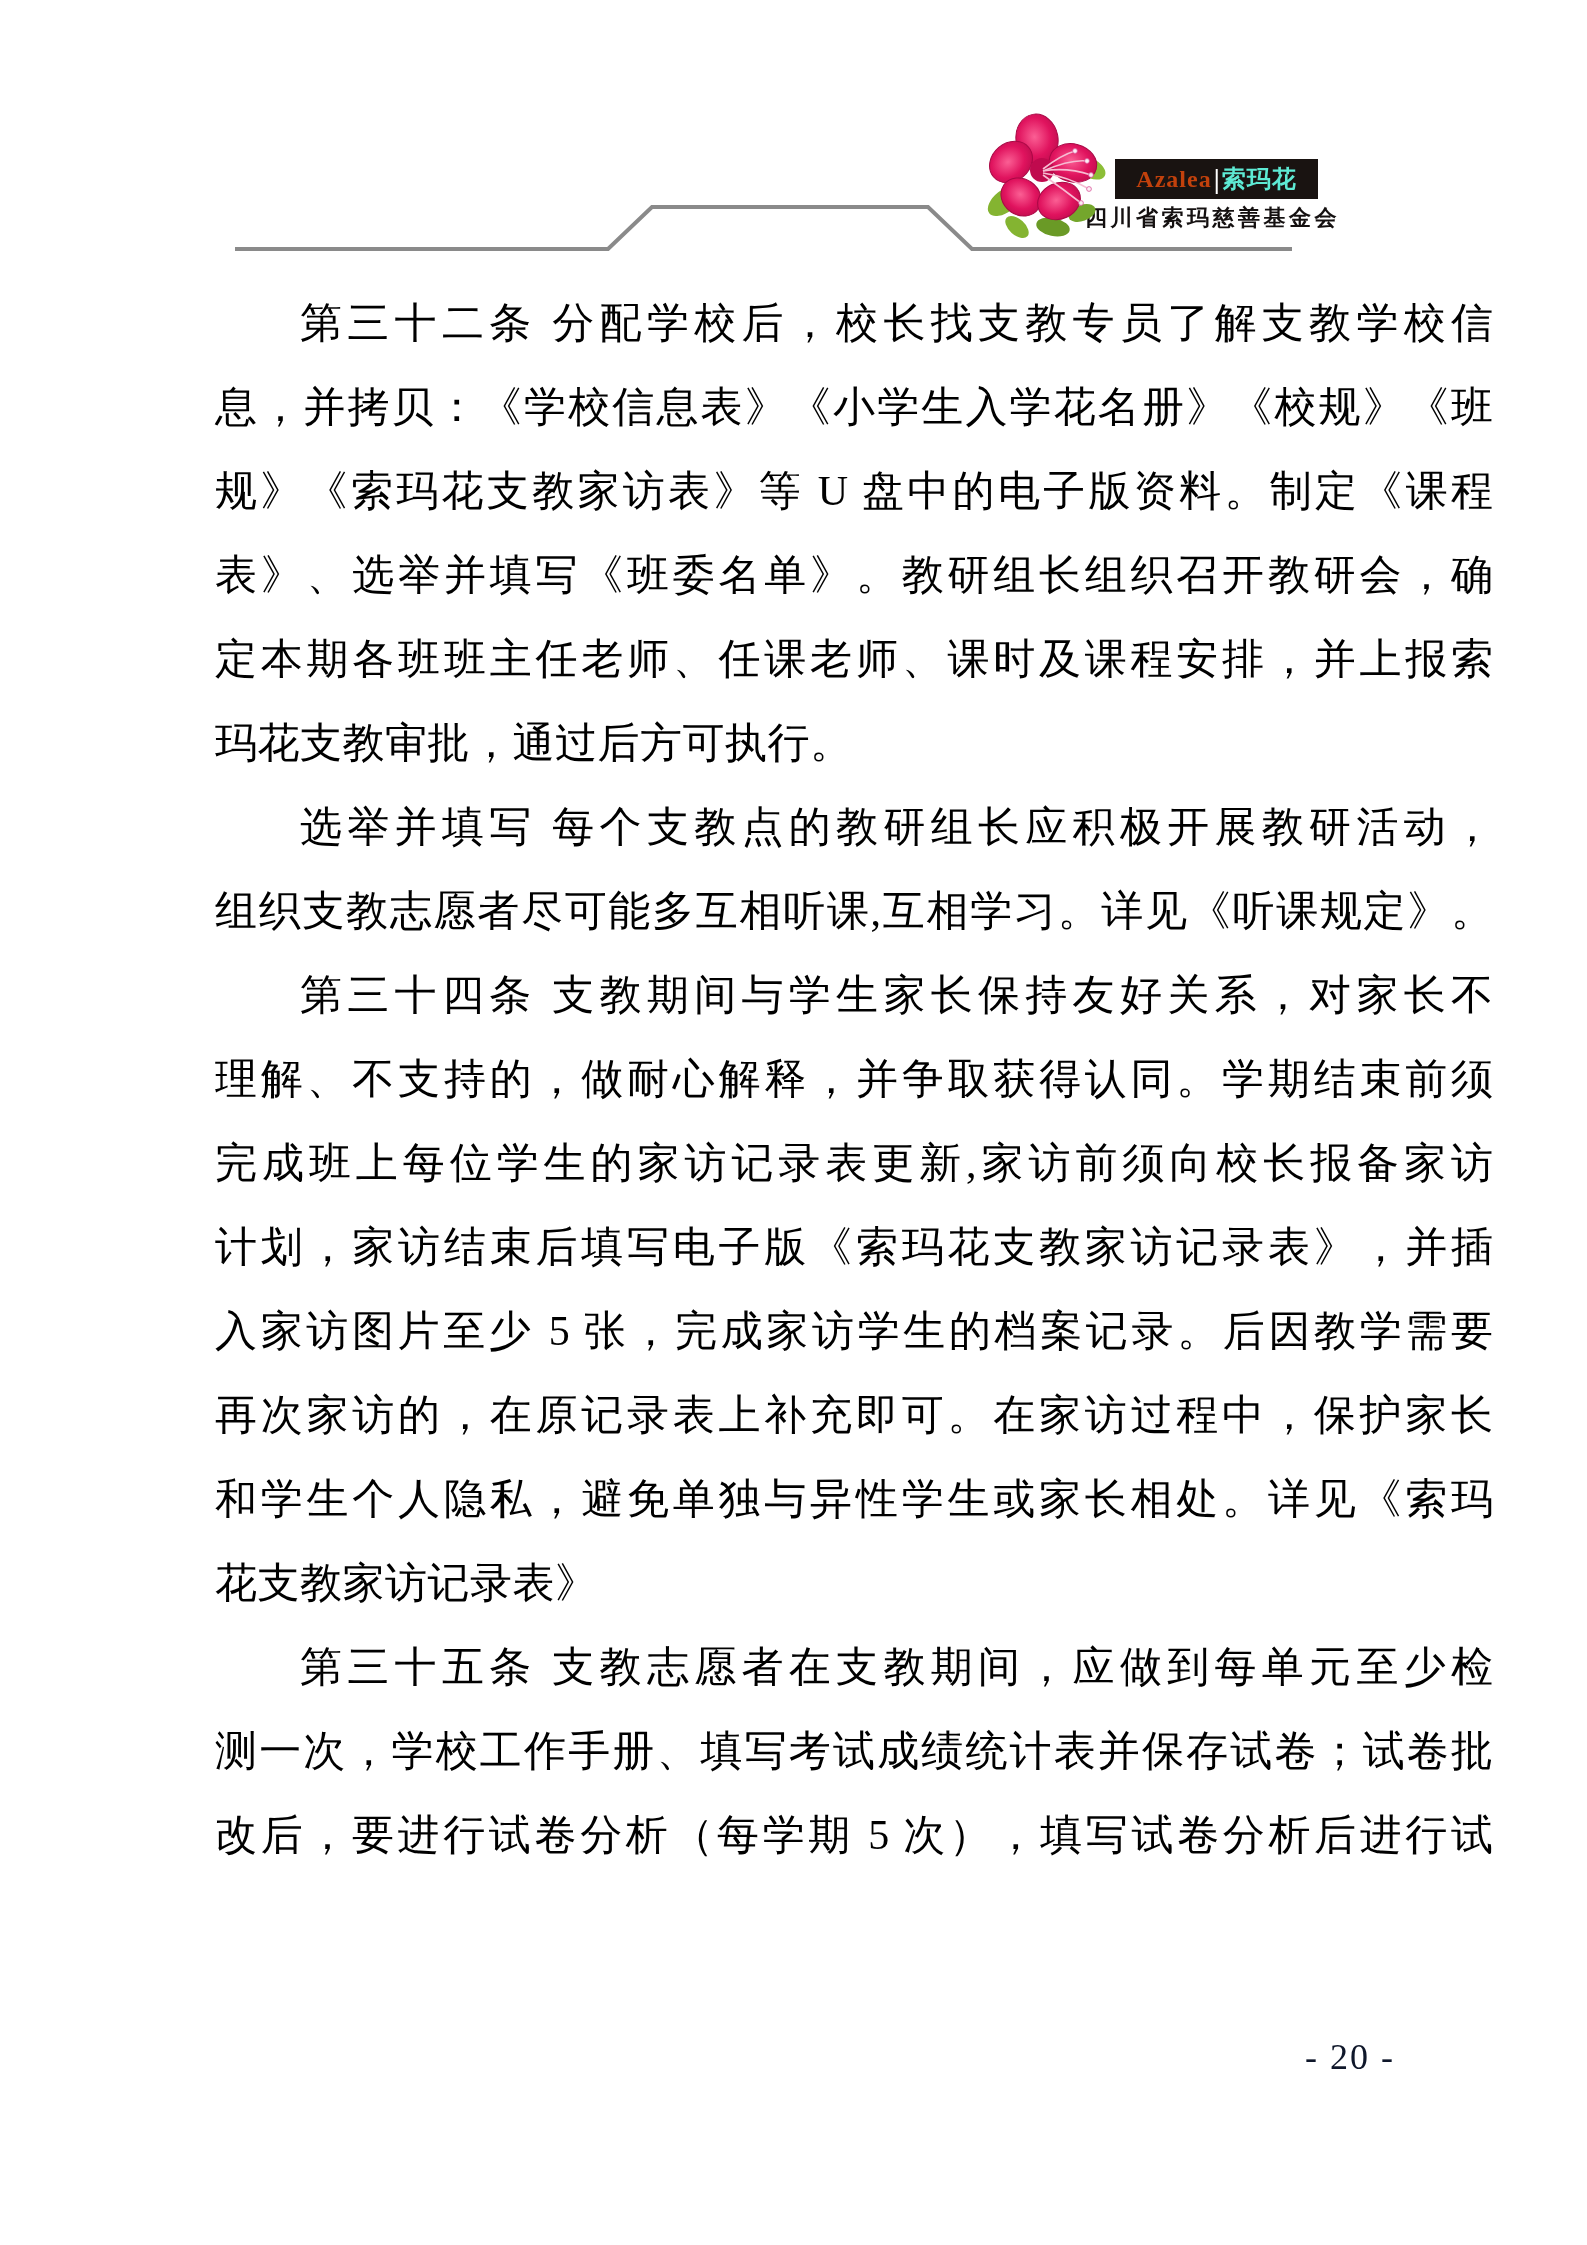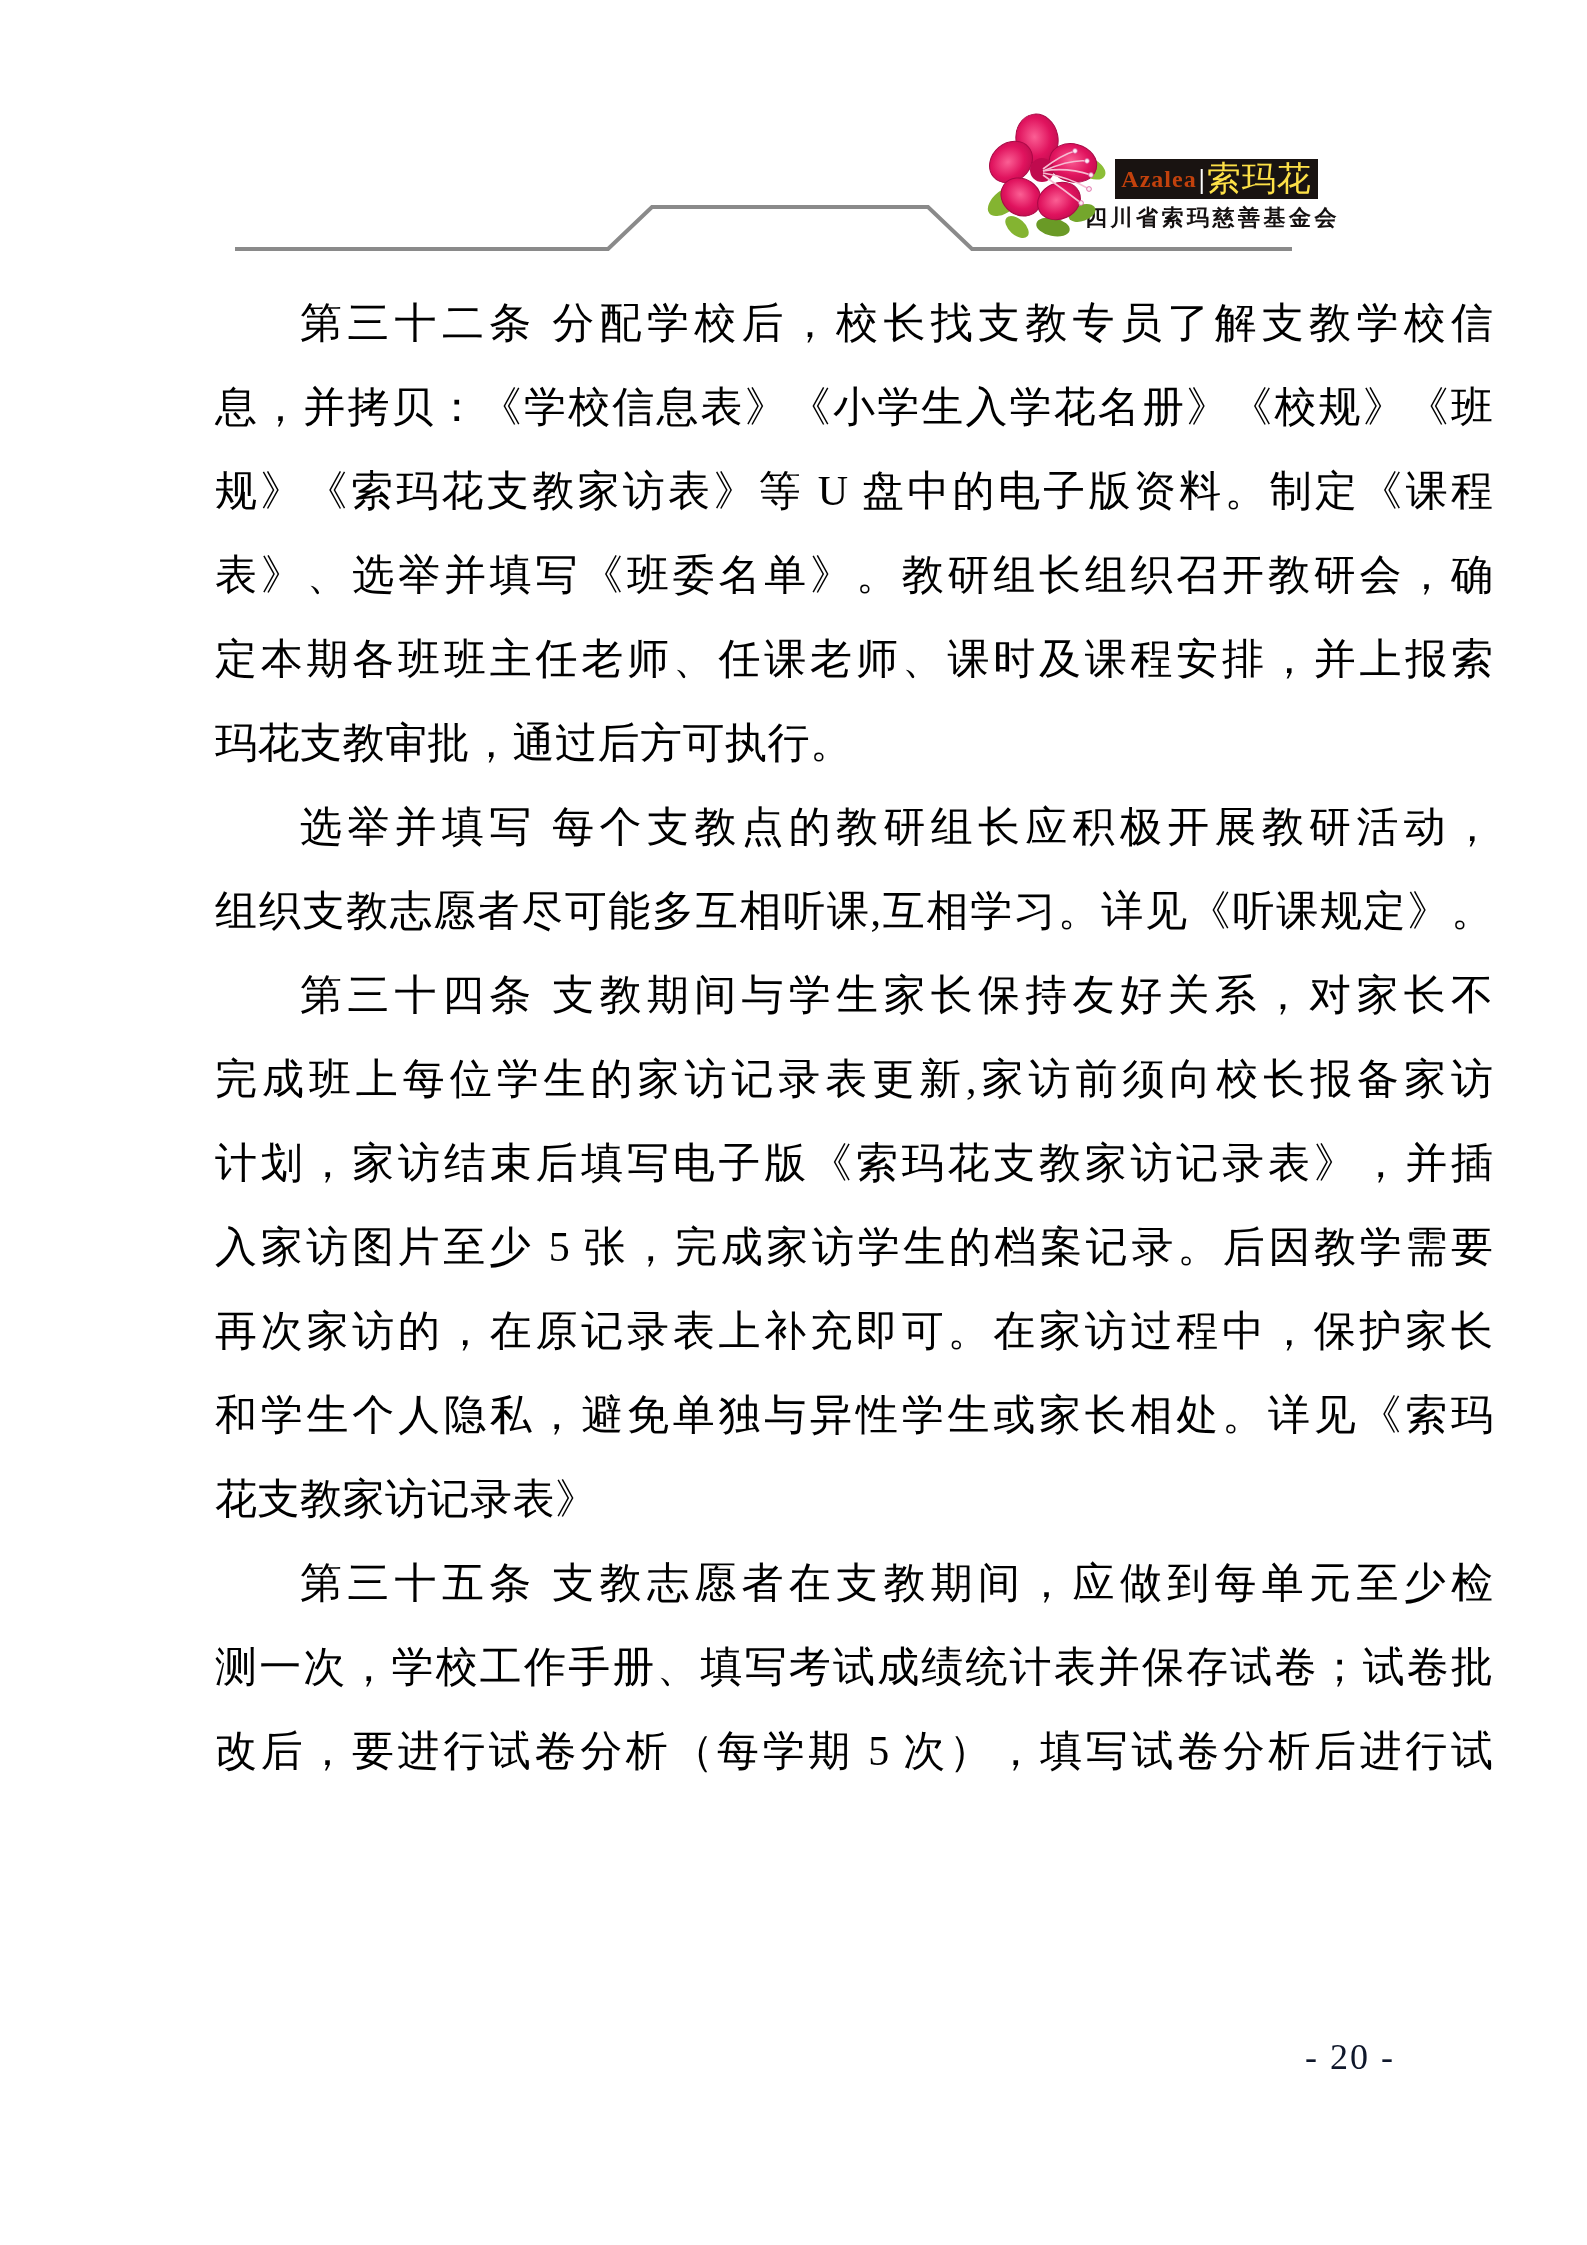--- a/index.html
+++ b/index.html
@@ -39,23 +39,23 @@
     font-size:24px;
     letter-spacing:1px;
   }
   .logo-banner .bar{
     color:#fff;
     font-size:27px;
     font-weight:bold;
     padding:0 2px;
   }
   .logo-banner .cn{
-    color:#fde047;
-    font-weight:normal;
-    font-size:34px;
+    color:#5eead4;
+    font-weight:bold;
+    font-size:24px;
     letter-spacing:1px;
   }
   .logo-org{
     position:absolute;
     left:100px; top:98px;
     width:245px;
     font-size:22px;
     font-weight:bold;
     letter-spacing:3.5px;
     white-space:nowrap;
@@ -160,20 +160,21 @@
   <div class="doc-body">
       <div class="line indent justify">第三十二条 分配学校后，校长找支教专员了解支教学校信</div>
       <div class="line justify">息，并拷贝：《学校信息表》《小学生入学花名册》《校规》《班</div>
       <div class="line justify">规》《索玛花支教家访表》等 U 盘中的电子版资料。制定《课程</div>
       <div class="line justify">表》、选举并填写《班委名单》。教研组长组织召开教研会，确</div>
       <div class="line justify">定本期各班班主任老师、任课老师、课时及课程安排，并上报索</div>
       <div class="line">玛花支教审批，通过后方可执行。</div>
       <div class="line indent justify">选举并填写 每个支教点的教研组长应积极开展教研活动，</div>
       <div class="line justify">组织支教志愿者尽可能多互相听课,互相学习。详见《听课规定》。</div>
       <div class="line indent justify">第三十四条 支教期间与学生家长保持友好关系，对家长不</div>
+      <div class="line justify">理解、不支持的，做耐心解释，并争取获得认同。学期结束前须</div>
       <div class="line justify">完成班上每位学生的家访记录表更新,家访前须向校长报备家访</div>
       <div class="line justify">计划，家访结束后填写电子版《索玛花支教家访记录表》，并插</div>
       <div class="line justify">入家访图片至少 5 张，完成家访学生的档案记录。后因教学需要</div>
       <div class="line justify">再次家访的，在原记录表上补充即可。在家访过程中，保护家长</div>
       <div class="line justify">和学生个人隐私，避免单独与异性学生或家长相处。详见《索玛</div>
       <div class="line">花支教家访记录表》</div>
       <div class="line indent justify">第三十五条 支教志愿者在支教期间，应做到每单元至少检</div>
       <div class="line justify">测一次，学校工作手册、填写考试成绩统计表并保存试卷；试卷批</div>
       <div class="line justify">改后，要进行试卷分析（每学期 5 次），填写试卷分析后进行试</div>
     </div>

